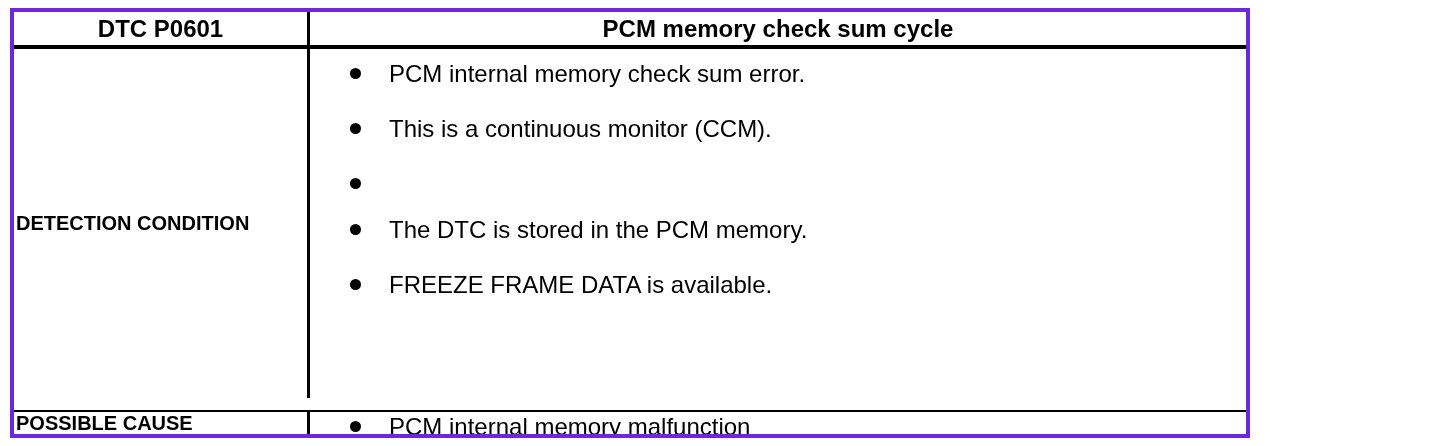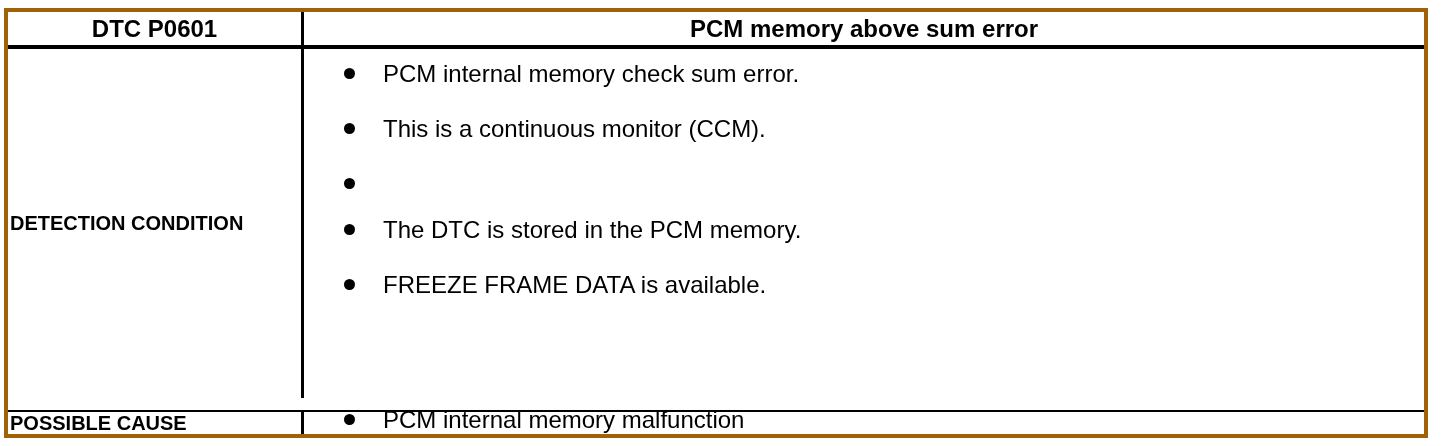--- a/index.html
+++ b/index.html
@@ -10,26 +10,26 @@
   .page {
     position: relative;
     width: 1456px;
     height: 446px;
     background: #ffffff;
     font-family: "Liberation Sans", sans-serif;
     color: #000000;
   }
   .dtc-table {
     position: absolute;
-    left: 4px;
+    left: 10px;
     top: 8px;
-    width: 1424px;
+    width: 1240px;
     height: 430px;
     box-sizing: border-box;
-    border: 4px solid #a16207;
+    border: 4px solid #6d28d9;
     display: grid;
     grid-template-columns: 296px 1fr;
     grid-template-rows: 37px 1fr 36px;
   }
   .cell {
     box-sizing: border-box;
     overflow: hidden;
   }
   .col1 {
     border-right: 3px solid #000000;
@@ -78,41 +78,41 @@
   }
   .li .txt.bold {
     font-weight: bold;
   }
   .li .txt.wrap-narrow {
     max-width: 960px;
   }
   .body-cell.single {
     padding-top: 0;
     display: flex;
-    align-items: flex-end;
+    align-items: flex-start;
   }
   .body-cell.single .li {
     margin-bottom: 0;
     align-items: center;
   }
   .body-cell.single .bullet {
     margin-top: 0;
   }
 </style>
 </head>
 <body>
 
 <div class="page">
   <div class="dtc-table">
 
     <div class="cell col1 head center">
       <span>DTC P0601</span>
     </div>
     <div class="cell head center">
-      <span>PCM memory above sum error</span>
+      <span>PCM memory check sum cycle</span>
     </div>
 
     <div class="cell col1 label-cell">
       <span>DETECTION CONDITION</span>
     </div>
     <div class="cell body-cell">
 
       <div class="li">
         <span class="bullet"></span>
         <span class="txt">PCM internal memory check sum error.</span>

